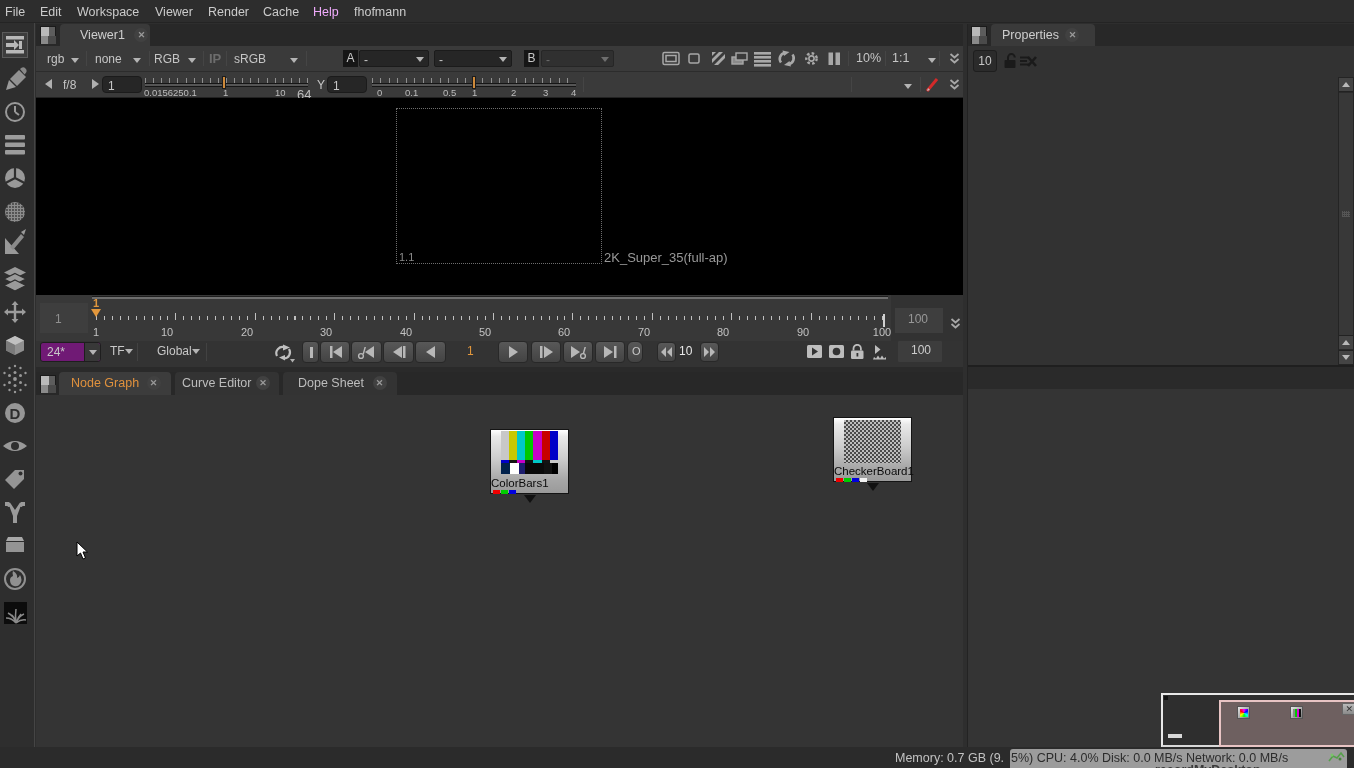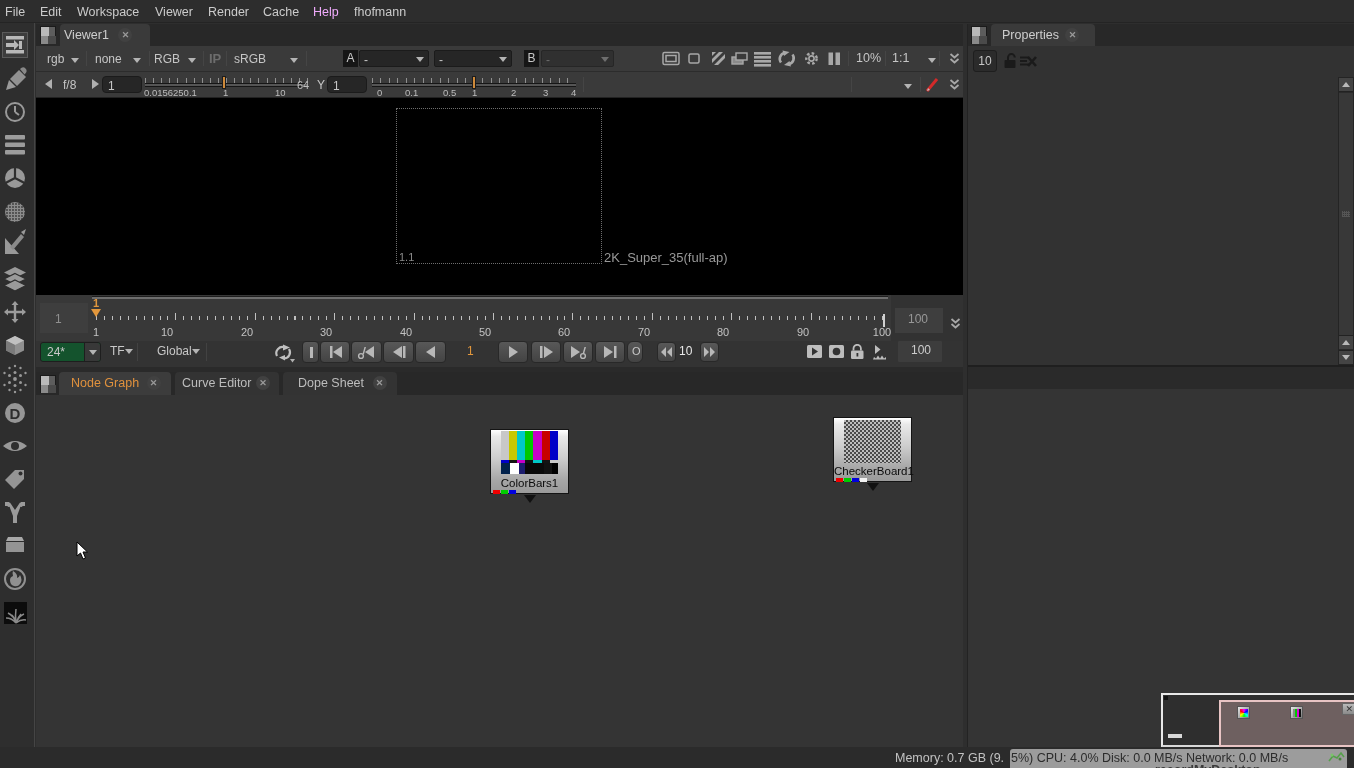--- a/index.html
+++ b/index.html
@@ -5,21 +5,21 @@
 html,body{width:1354px;height:768px;overflow:hidden;background:#2e2e2e;font-family:"Liberation Sans",sans-serif}
 #root{position:relative;width:1354px;height:768px;background:#2e2e2e;overflow:hidden}
 .abs{position:absolute}
 .ddarrow{display:inline-block;width:0;height:0;border-left:4px solid transparent;border-right:4px solid transparent;border-top:5px solid #b4b4b4}
 .vdiv{position:absolute;width:1px;background:#4e4e4e;opacity:.55}
 .recessed{background:#262626;border:1px solid #1b1b1b;border-radius:3px;color:#c8c8c8}
 .btn{position:absolute;background:linear-gradient(#585858,#434343);border:1px solid #282828;border-radius:4px;top:341px;height:22px}
 .tabx{display:inline-block;width:14px;height:14px;border-radius:50%;background:#414141;color:#9a9a9a;font-size:9px;line-height:14px;text-align:center;vertical-align:1px;font-weight:bold}
 .node{width:79px;height:65px;background:linear-gradient(#ffffff,#e9e9e9 10%,#cdcdcd 45%,#a6a6a6 80%,#9a9a9a);border:1px solid #141414}
 .thumb{position:absolute;left:10px;top:2px;width:57px;height:43px}
-.nlabel{position:absolute;left:0;top:47px;width:100%;text-align:center;font-size:11.5px;color:#0a0a0a}
+.nlabel{position:absolute;left:0;top:47px;width:100%;text-align:left;font-size:11.5px;color:#0a0a0a}
 .outtri{position:absolute;left:50%;top:65px;margin-left:-6px;width:0;height:0;border-left:6px solid transparent;border-right:6px solid transparent;border-top:8px solid #111}
 </style></head>
 <body>
 <div id="root">
 
 <div class="abs" id="menubar" style="left:0;top:0;width:1354px;height:23px;background:#2d2d2d;border-bottom:1px solid #242424">
 <span class="abs" style="left:5px;top:5px;font-size:12.5px;color:#cbcbcb">File</span>
 <span class="abs" style="left:40px;top:5px;font-size:12.5px;color:#cbcbcb">Edit</span>
 <span class="abs" style="left:77px;top:5px;font-size:12.5px;color:#cbcbcb">Workspace</span>
 <span class="abs" style="left:155px;top:5px;font-size:12.5px;color:#cbcbcb">Viewer</span>
@@ -153,21 +153,21 @@
 </svg>
 </div>
 
 <div class="abs" id="mainpanel" style="left:36px;top:24px;width:927px;height:723px;background:#353535">
 
  <div class="abs" style="left:0;top:0;width:927px;height:22px;background:#282828">
    <div class="abs" style="left:4px;top:2px;width:16px;height:18px;background:linear-gradient(90deg,#b9b9b9 0 8px,#5d5d5d 8px);border:1px solid #1a1a1a">
           <div style="position:absolute;left:0;top:9px;width:7px;height:8px;background:#8a8a8a"></div>
           <div style="position:absolute;left:7px;top:9px;width:8px;height:8px;background:#4a4a4a"></div>
         </div>
-   <div class="abs" style="left:24px;top:0;width:90px;height:22px;background:#3a3a3a;border-radius:4px 4px 0 0;color:#cecece;font-size:12.5px;line-height:22px;text-align:left;padding-left:4px">Viewer1 <span class="tabx" style="margin-left:6px">✕</span></div>
+   <div class="abs" style="left:24px;top:0;width:90px;height:22px;background:#3a3a3a;border-radius:4px 4px 0 0;color:#cecece;font-size:12.5px;line-height:22px;text-align:left;padding-left:20px">Viewer1 <span class="tabx" style="margin-left:6px">✕</span></div>
  </div>
 
  <div class="abs" style="left:0;top:22px;width:927px;height:26px;background:#3a3a3a;border-bottom:1px solid #2c2c2c;font-size:12px;color:#c6c6c6">
    <span class="abs" style="left:11px;top:6px">rgb</span>
         <span class="ddarrow abs" style="left:35px;top:12px"></span>
    <div class="vdiv" style="left:50px;top:5px;height:15px"></div>
    <span class="abs" style="left:59px;top:6px">none</span>
         <span class="ddarrow abs" style="left:97px;top:12px"></span>
    <div class="vdiv" style="left:113px;top:5px;height:15px"></div>
    <span class="abs" style="left:118px;top:6px">RGB</span>
@@ -244,21 +244,21 @@
    <div class="abs recessed" style="left:66px;top:4px;width:40px;height:17px;border-radius:4px">
           <span style="position:absolute;left:5px;top:2px">1</span>
         </div>
 
    <div class="abs" style="left:109px;top:6px;width:163px;height:6px;background:repeating-linear-gradient(90deg,#8f8f8f 0 1px,transparent 1px 8.1px)"></div>
    <div class="abs" style="left:109px;top:11px;width:163px;height:4px;border-top:1.5px solid #161616;border-bottom:1.5px solid #161616;background:#555"></div>
    <div class="abs" style="left:186px;top:4px;width:4px;height:13px;background:#cf8a3a;border:1px solid #1c1c1c"></div>
    <div class="abs" style="left:108px;top:15px;font-size:9.5px;color:#bdbdbd">0.0156250.1</div>
    <span class="abs" style="left:187px;top:15px;font-size:9.5px;color:#bdbdbd">1</span>
    <span class="abs" style="left:239px;top:15px;font-size:9.5px;color:#bdbdbd">10</span>
-   <span class="abs" style="left:261px;top:7px;font-size:11px;color:#bdbdbd">64</span>
+   <span class="abs" style="left:261px;top:15px;font-size:13px;color:#bdbdbd">64</span>
    <span class="abs" style="left:281px;top:6px;font-size:12px">Y</span>
    <div class="abs recessed" style="left:291px;top:4px;width:40px;height:17px;border-radius:4px">
           <span style="position:absolute;left:5px;top:2px">1</span>
         </div>
 
    <div class="abs" style="left:336px;top:6px;width:204px;height:6px;background:repeating-linear-gradient(90deg,#8f8f8f 0 1px,transparent 1px 8.5px)"></div>
    <div class="abs" style="left:336px;top:11px;width:204px;height:4px;border-top:1.5px solid #161616;border-bottom:1.5px solid #161616;background:#555"></div>
    <div class="abs" style="left:436px;top:4px;width:4px;height:13px;background:#cf8a3a;border:1px solid #1c1c1c"></div>
    <span class="abs" style="left:341px;top:15px;font-size:9.5px;color:#bdbdbd">0</span>
    <span class="abs" style="left:369px;top:15px;font-size:9.5px;color:#bdbdbd">0.1</span>
@@ -317,21 +317,21 @@
   <span class="abs" style="left:449px;transform:translateX(-50%)">50</span>
   <span class="abs" style="left:528px;transform:translateX(-50%)">60</span>
   <span class="abs" style="left:608px;transform:translateX(-50%)">70</span>
   <span class="abs" style="left:687px;transform:translateX(-50%)">80</span>
   <span class="abs" style="left:767px;transform:translateX(-50%)">90</span>
   <span class="abs" style="left:846px;transform:translateX(-50%)">100</span>
  </div>
 
  <div class="abs" style="left:0;top:343px;width:927px;height:5px;background:#2a2a2a"></div>
  <div class="abs" id="transport" style="left:0;top:317px;width:927px;height:26px;background:#333;font-size:12px;color:#c8c8c8">
-  <div class="abs" style="left:4px;top:1px;width:61px;height:20px;background:#14532d;border:1px solid #1e1e1e;border-radius:3px">
+  <div class="abs" style="left:4px;top:1px;width:61px;height:20px;background:#701a75;border:1px solid #1e1e1e;border-radius:3px">
     <span style="position:absolute;left:6px;top:2px">24*</span>
     <div style="position:absolute;right:0;top:0;width:16px;height:18px;background:#383838;border-left:1px solid #1e1e1e;border-radius:0 3px 3px 0">
             <span class="ddarrow" style="position:absolute;left:4px;top:7px"></span>
           </div>
   </div>
   <span class="abs" style="left:74px;top:3px">TF</span>
         <span class="ddarrow abs" style="left:89px;top:8px"></span>
   <div class="vdiv" style="left:101px;top:2px;height:18px"></div>
   <span class="abs" style="left:121px;top:3px">Global</span>
         <span class="ddarrow abs" style="left:156px;top:8px"></span>

